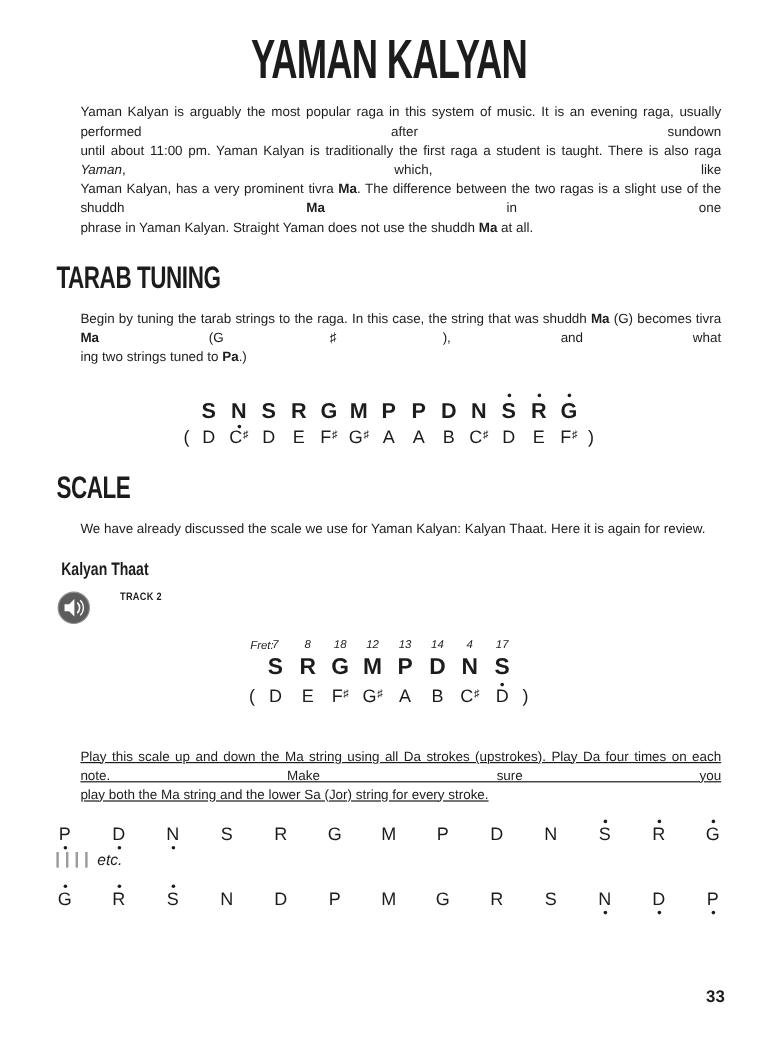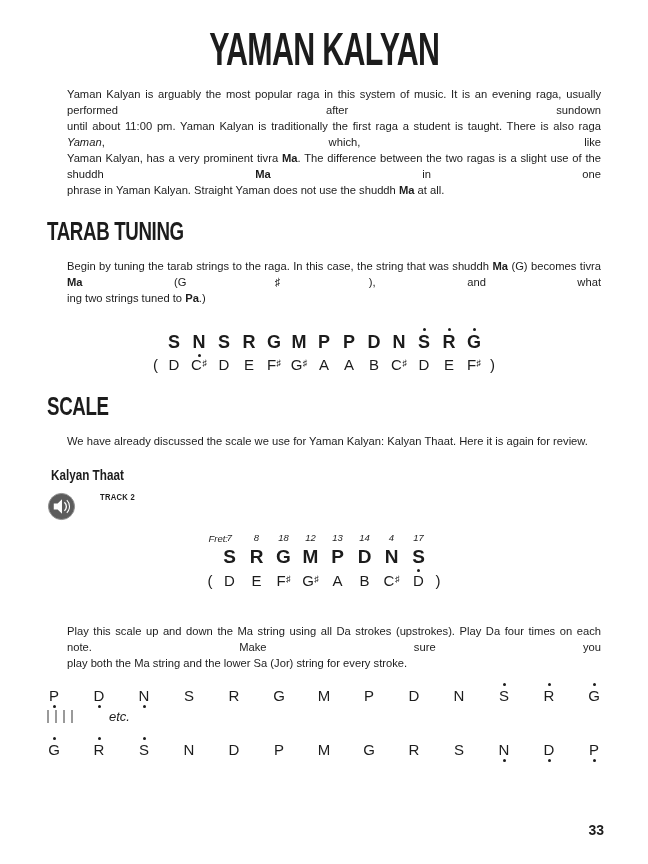--- a/index.html
+++ b/index.html
@@ -50,24 +50,24 @@
   .scale-block{position:relative;width:240px;margin:10px auto 0;}
   .scale-block .noterow{width:100%;}
   .fretrow-wrap{position:relative;font-style:italic;}
   .fret-label{position:absolute;right:calc(100% - 24px);top:1px;font-size:9.5px;white-space:nowrap;}
   .fret-row .note{width:27px;font-size:9.5px;}
   .scale-sargam{margin-top:3px;}
   .scale-sargam .note{width:27px;font-weight:700;font-size:19px;}
   .scale-western{margin-top:4px;}
   .scale-western .note{width:27px;font-size:15px;}
 
-  .exercise-para{margin-top:34px;}
+  .exercise-para{margin-top:34px;text-decoration:underline;}
   .ex-row{display:flex;justify-content:space-between;font-size:15px;margin-top:16px;}
   .ex-row .note{width:14px;}
-  .strokes{display:flex;align-items:center;margin-top:5px;height:16px;gap:28px;}
+  .strokes{display:flex;align-items:center;margin-top:5px;height:16px;}
   .bars{display:inline-flex;align-items:center;}
   .bars span{display:inline-block;width:1.5px;height:13px;background:#9a9a9a;margin-right:6.5px;}
   .etc{font-style:italic;font-size:13px;margin-left:2px;}
 
   .page-number{position:absolute;right:44px;bottom:26px;font-size:14px;font-weight:700;}
 </style>
 </head>
 <body>
 
 <div class="page">

